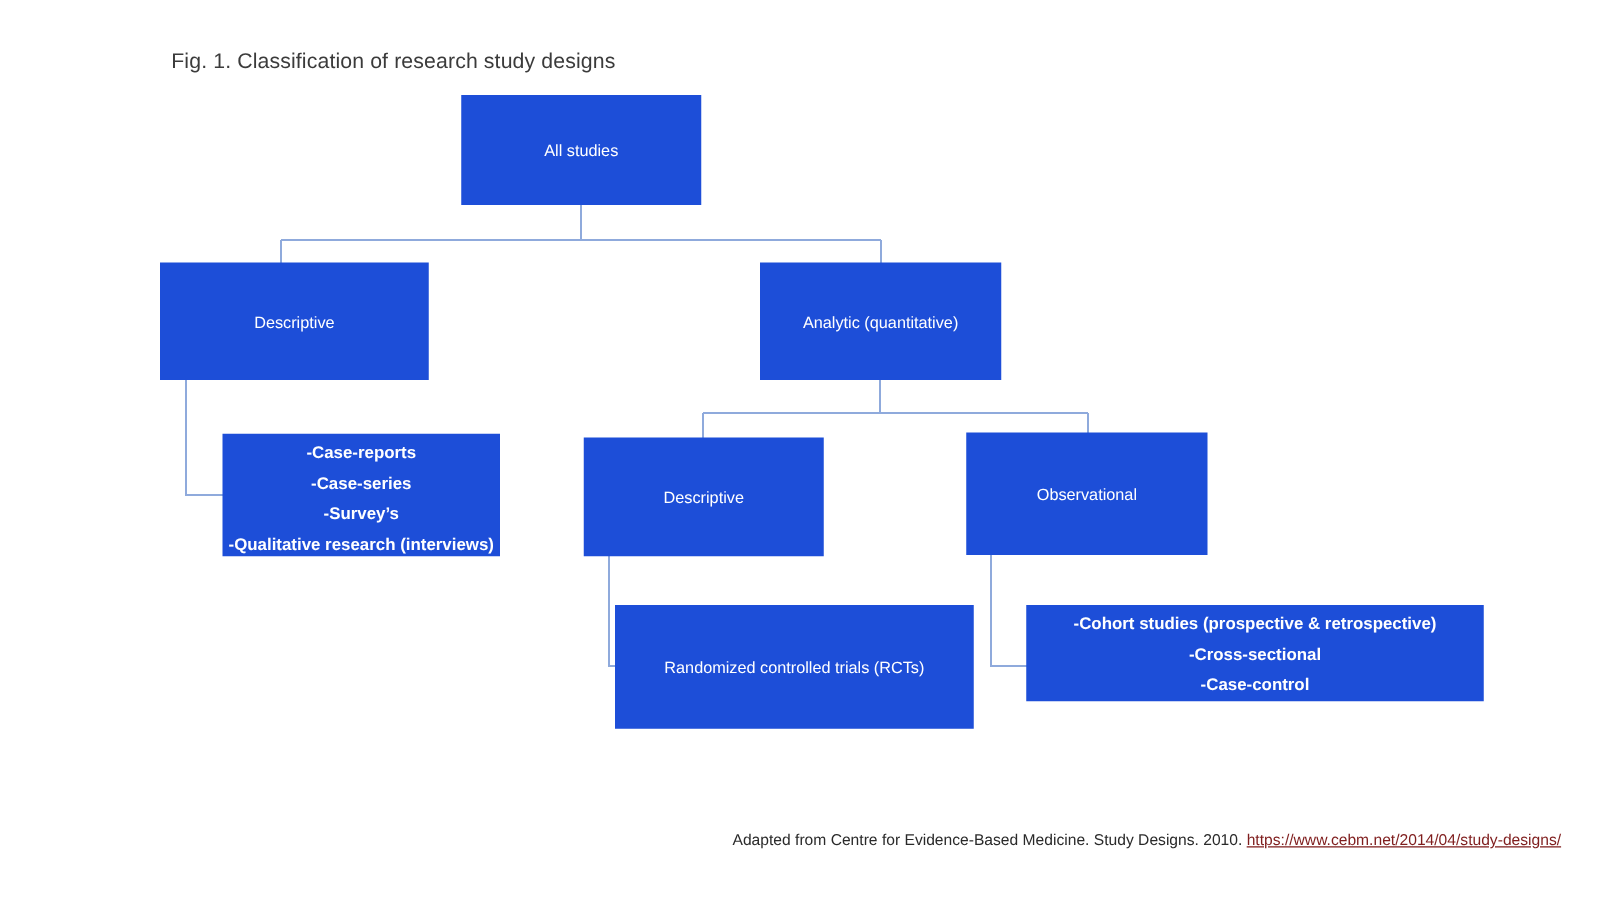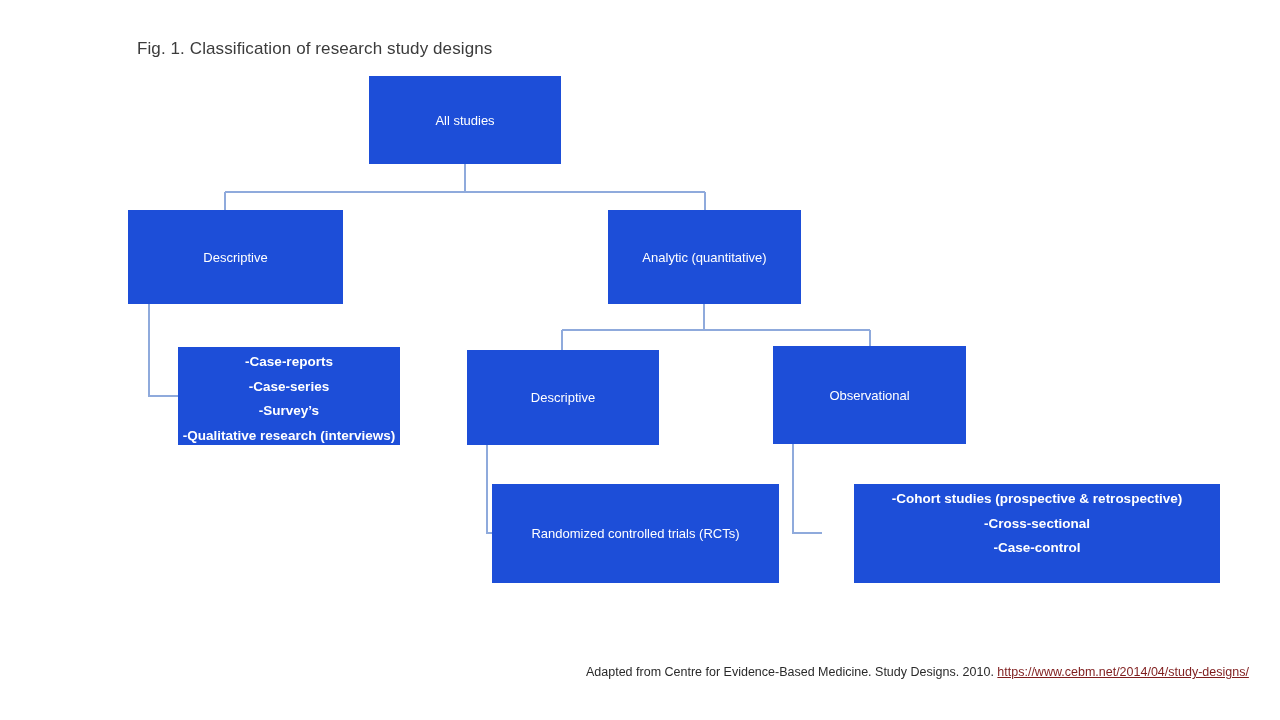--- a/index.html
+++ b/index.html
@@ -76,21 +76,21 @@
   }
 
   
   #node-all-studies      { left: 369px; top: 76px;  width: 192px; height: 88px; }
   #node-descriptive      { left: 128px; top: 210px; width: 215px; height: 94px; }
   #node-analytic         { left: 608px; top: 210px; width: 193px; height: 94px; }
   #node-descriptive-list { left: 178px; top: 347px; width: 222px; height: 98px; }
   #node-experimental     { left: 467px; top: 350px; width: 192px; height: 95px; }
   #node-observational    { left: 773px; top: 346px; width: 193px; height: 98px; align-items: center; }
   #node-rct              { left: 492px; top: 484px; width: 287px; height: 99px; text-align: right; }
-  #node-observational-list { left: 821px; top: 484px; width: 366px; height: 99px; margin-left: 33px; }
+  #node-observational-list { left: 821px; top: 484px; width: 366px; height: 77px; }
 
   #node-descriptive-list .list-lines { top: 3px; }
   #node-observational-list .list-lines { top: 3px; }
 
   .citation {
     position: absolute;
     left: 586px;
     top: 665px;
     font-size: 12.5px;
     color: #2a2a2a;

